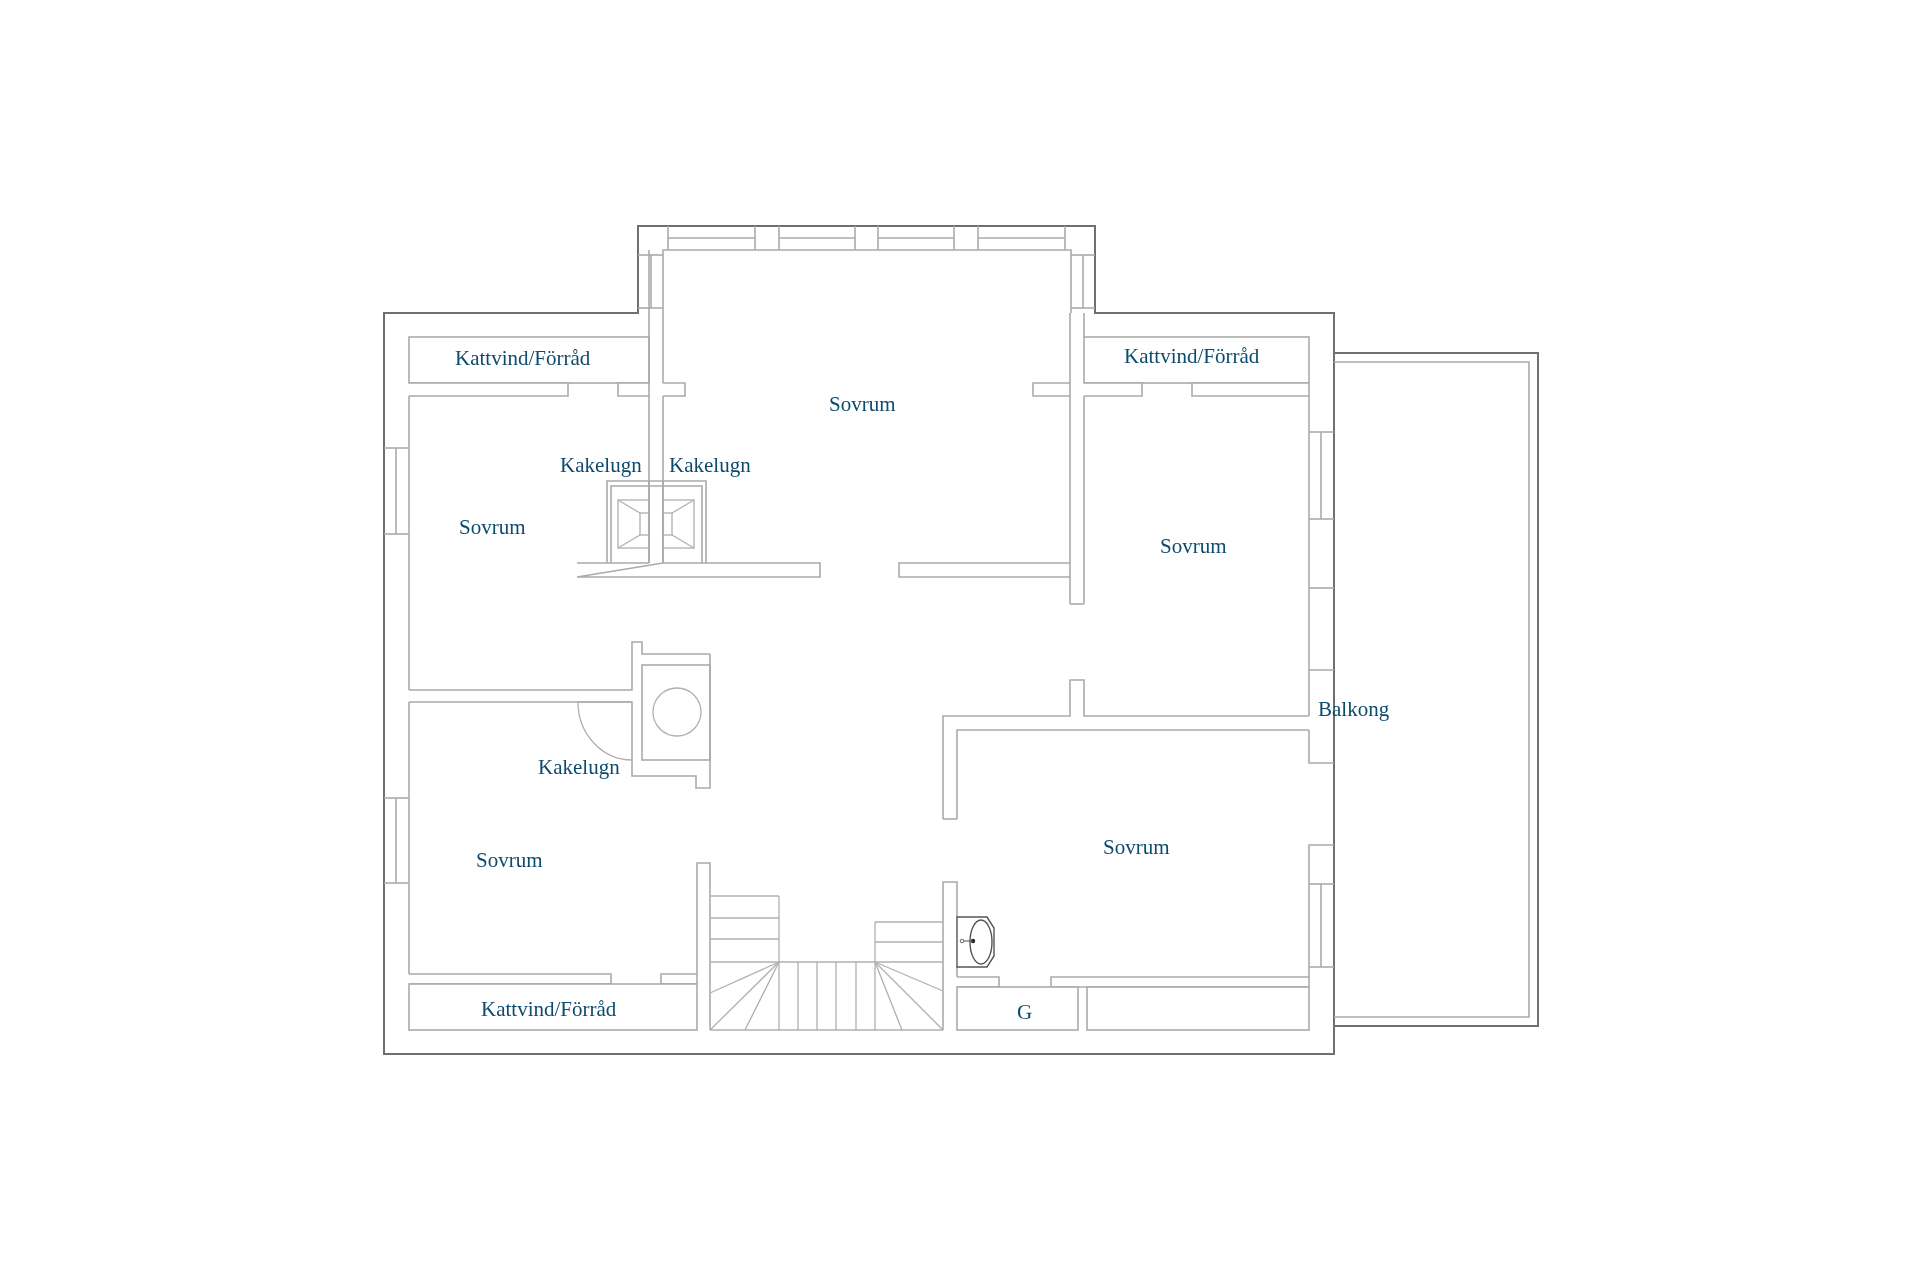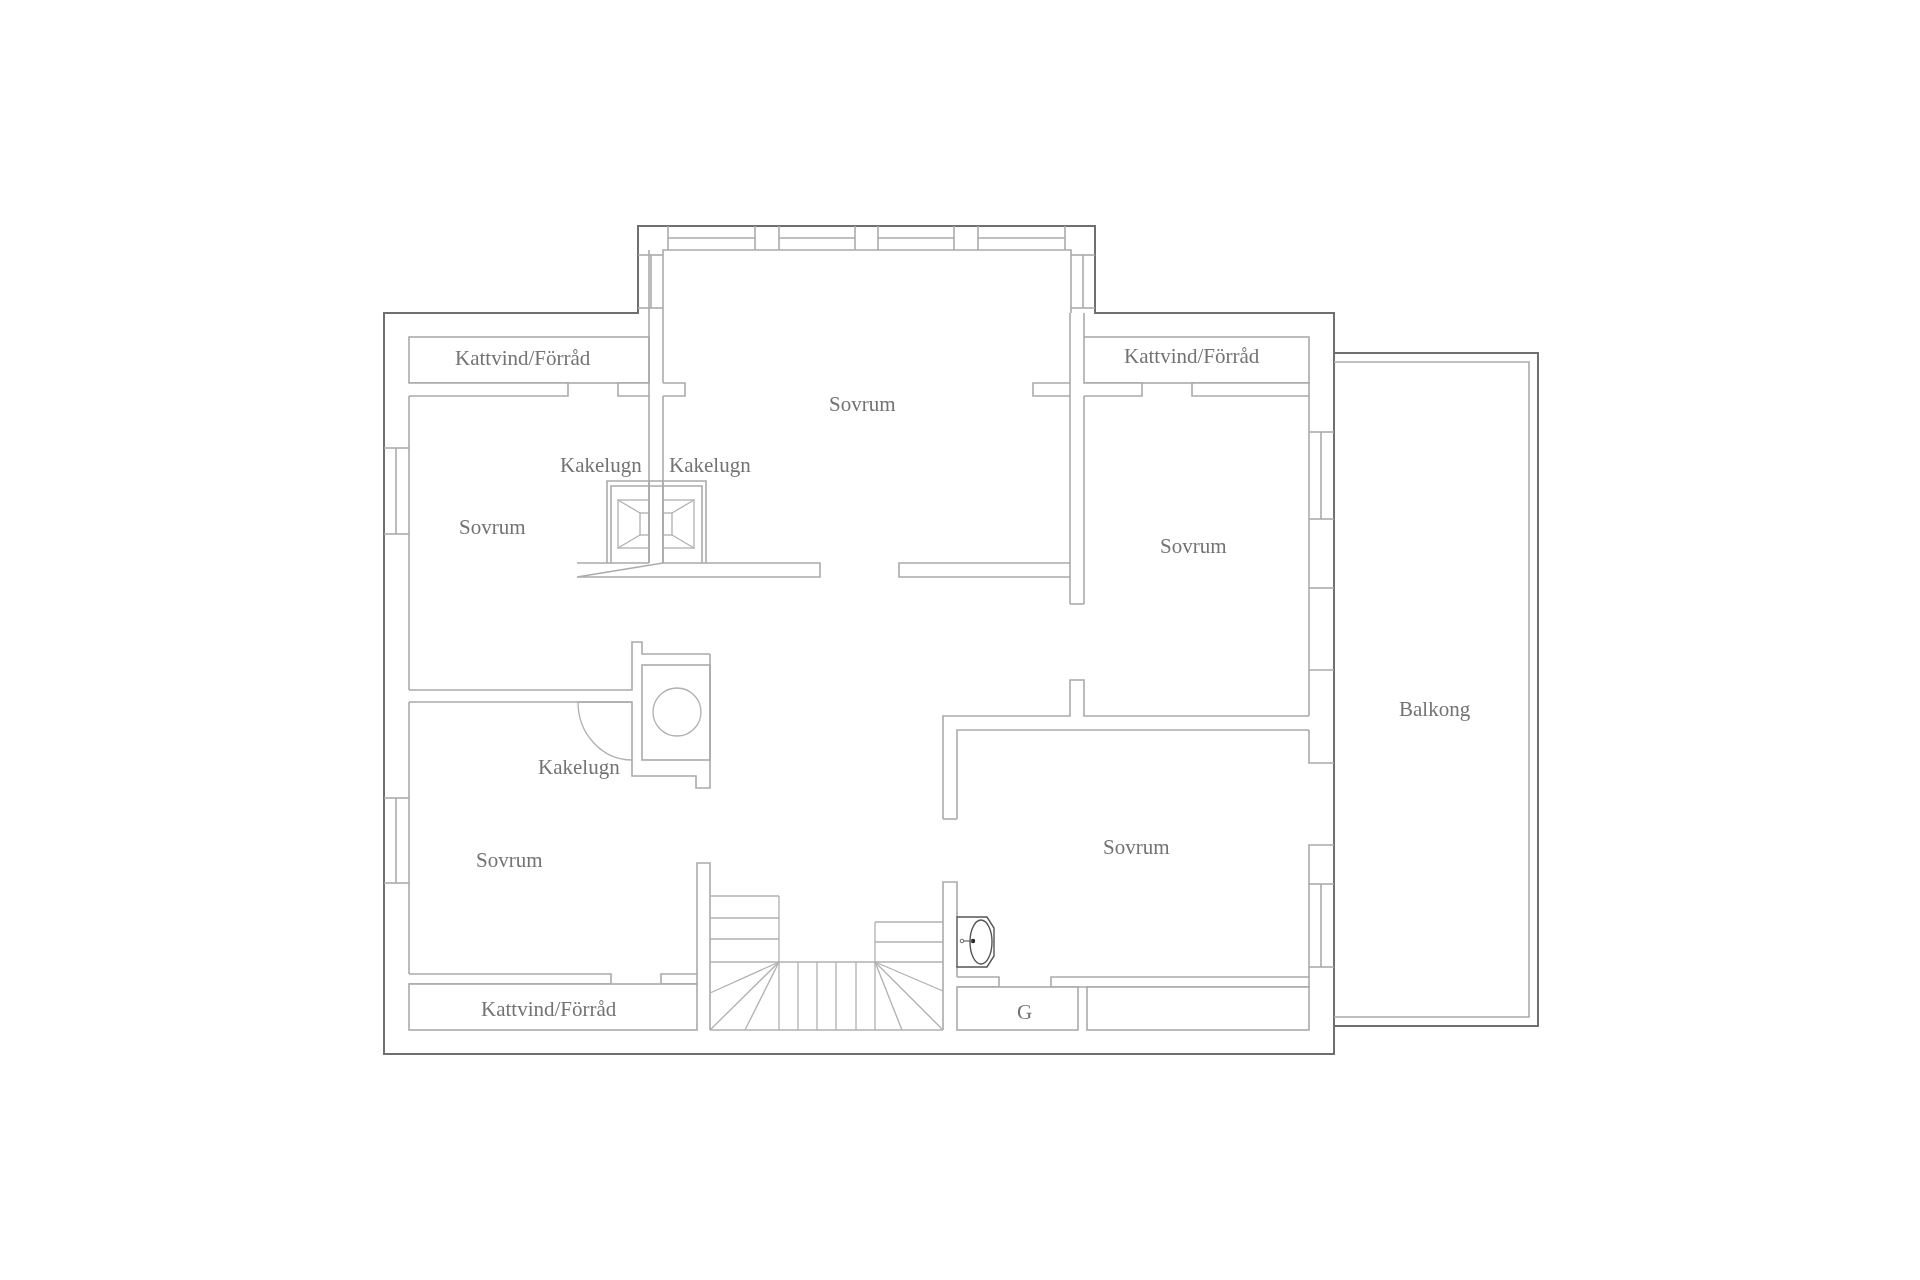--- a/index.html
+++ b/index.html
@@ -3,21 +3,21 @@
 <meta charset="utf-8">
 <style>
   html, body { margin: 0; padding: 0; background: #ffffff; }
   body { width: 1920px; height: 1280px; position: relative; overflow: hidden; }
   #plan { position: absolute; left: 0; top: 0; width: 1920px; height: 1280px; }
   .outer { fill: none; stroke: #6f6f6f; stroke-width: 2; }
   .wall { fill: #ffffff; stroke: #ababab; stroke-width: 1.6; }
   .line { fill: none; stroke: #ababab; stroke-width: 1.6; }
   .thin { fill: none; stroke: #b0b0b0; stroke-width: 1.3; }
   .sink { fill: #ffffff; stroke: #555555; stroke-width: 1.4; }
-  .label { position: absolute; font-family: "Liberation Serif", "DejaVu Serif", serif; font-size: 21px; color: #737373; white-space: nowrap; line-height: 1; }
+  .label { position: absolute; font-family: "Liberation Serif", "DejaVu Serif", serif; font-size: 21px; color: #0c4a6e; white-space: nowrap; line-height: 1; }
 </style>
 </head>
 <body>
 
 <svg id="plan" viewBox="0 0 1920 1280" xmlns="http://www.w3.org/2000/svg">
 
   <g>
     <path class="outer" d="M384,313 L638,313 L638,226 L1095,226 L1095,313 L1334,313 L1334,1054 L384,1054 Z"></path>
   </g>
 
@@ -174,18 +174,18 @@
 </svg>
 
 <div class="label" style="left:455px; top:348px;">Kattvind/Förråd</div>
 <div class="label" style="left:1124px; top:346px;">Kattvind/Förråd</div>
 <div class="label" style="left:481px; top:999px;">Kattvind/Förråd</div>
 <div class="label" style="left:829px; top:394px;">Sovrum</div>
 <div class="label" style="left:459px; top:517px;">Sovrum</div>
 <div class="label" style="left:1160px; top:536px;">Sovrum</div>
 <div class="label" style="left:476px; top:850px;">Sovrum</div>
 <div class="label" style="left:1103px; top:837px;">Sovrum</div>
-<div class="label" style="left:1399px; top:699px;">Balkong</div>
+<div class="label" style="left:1318px; top:699px;">Balkong</div>
 <div class="label" style="left:1017px; top:1002px;">G</div>
 
 <div class="label" style="left:560px; top:455px;">Kakelugn</div>
 <div class="label" style="left:669px; top:455px;">Kakelugn</div>
 <div class="label" style="left:538px; top:757px;">Kakelugn</div>
 
 </body></html>

